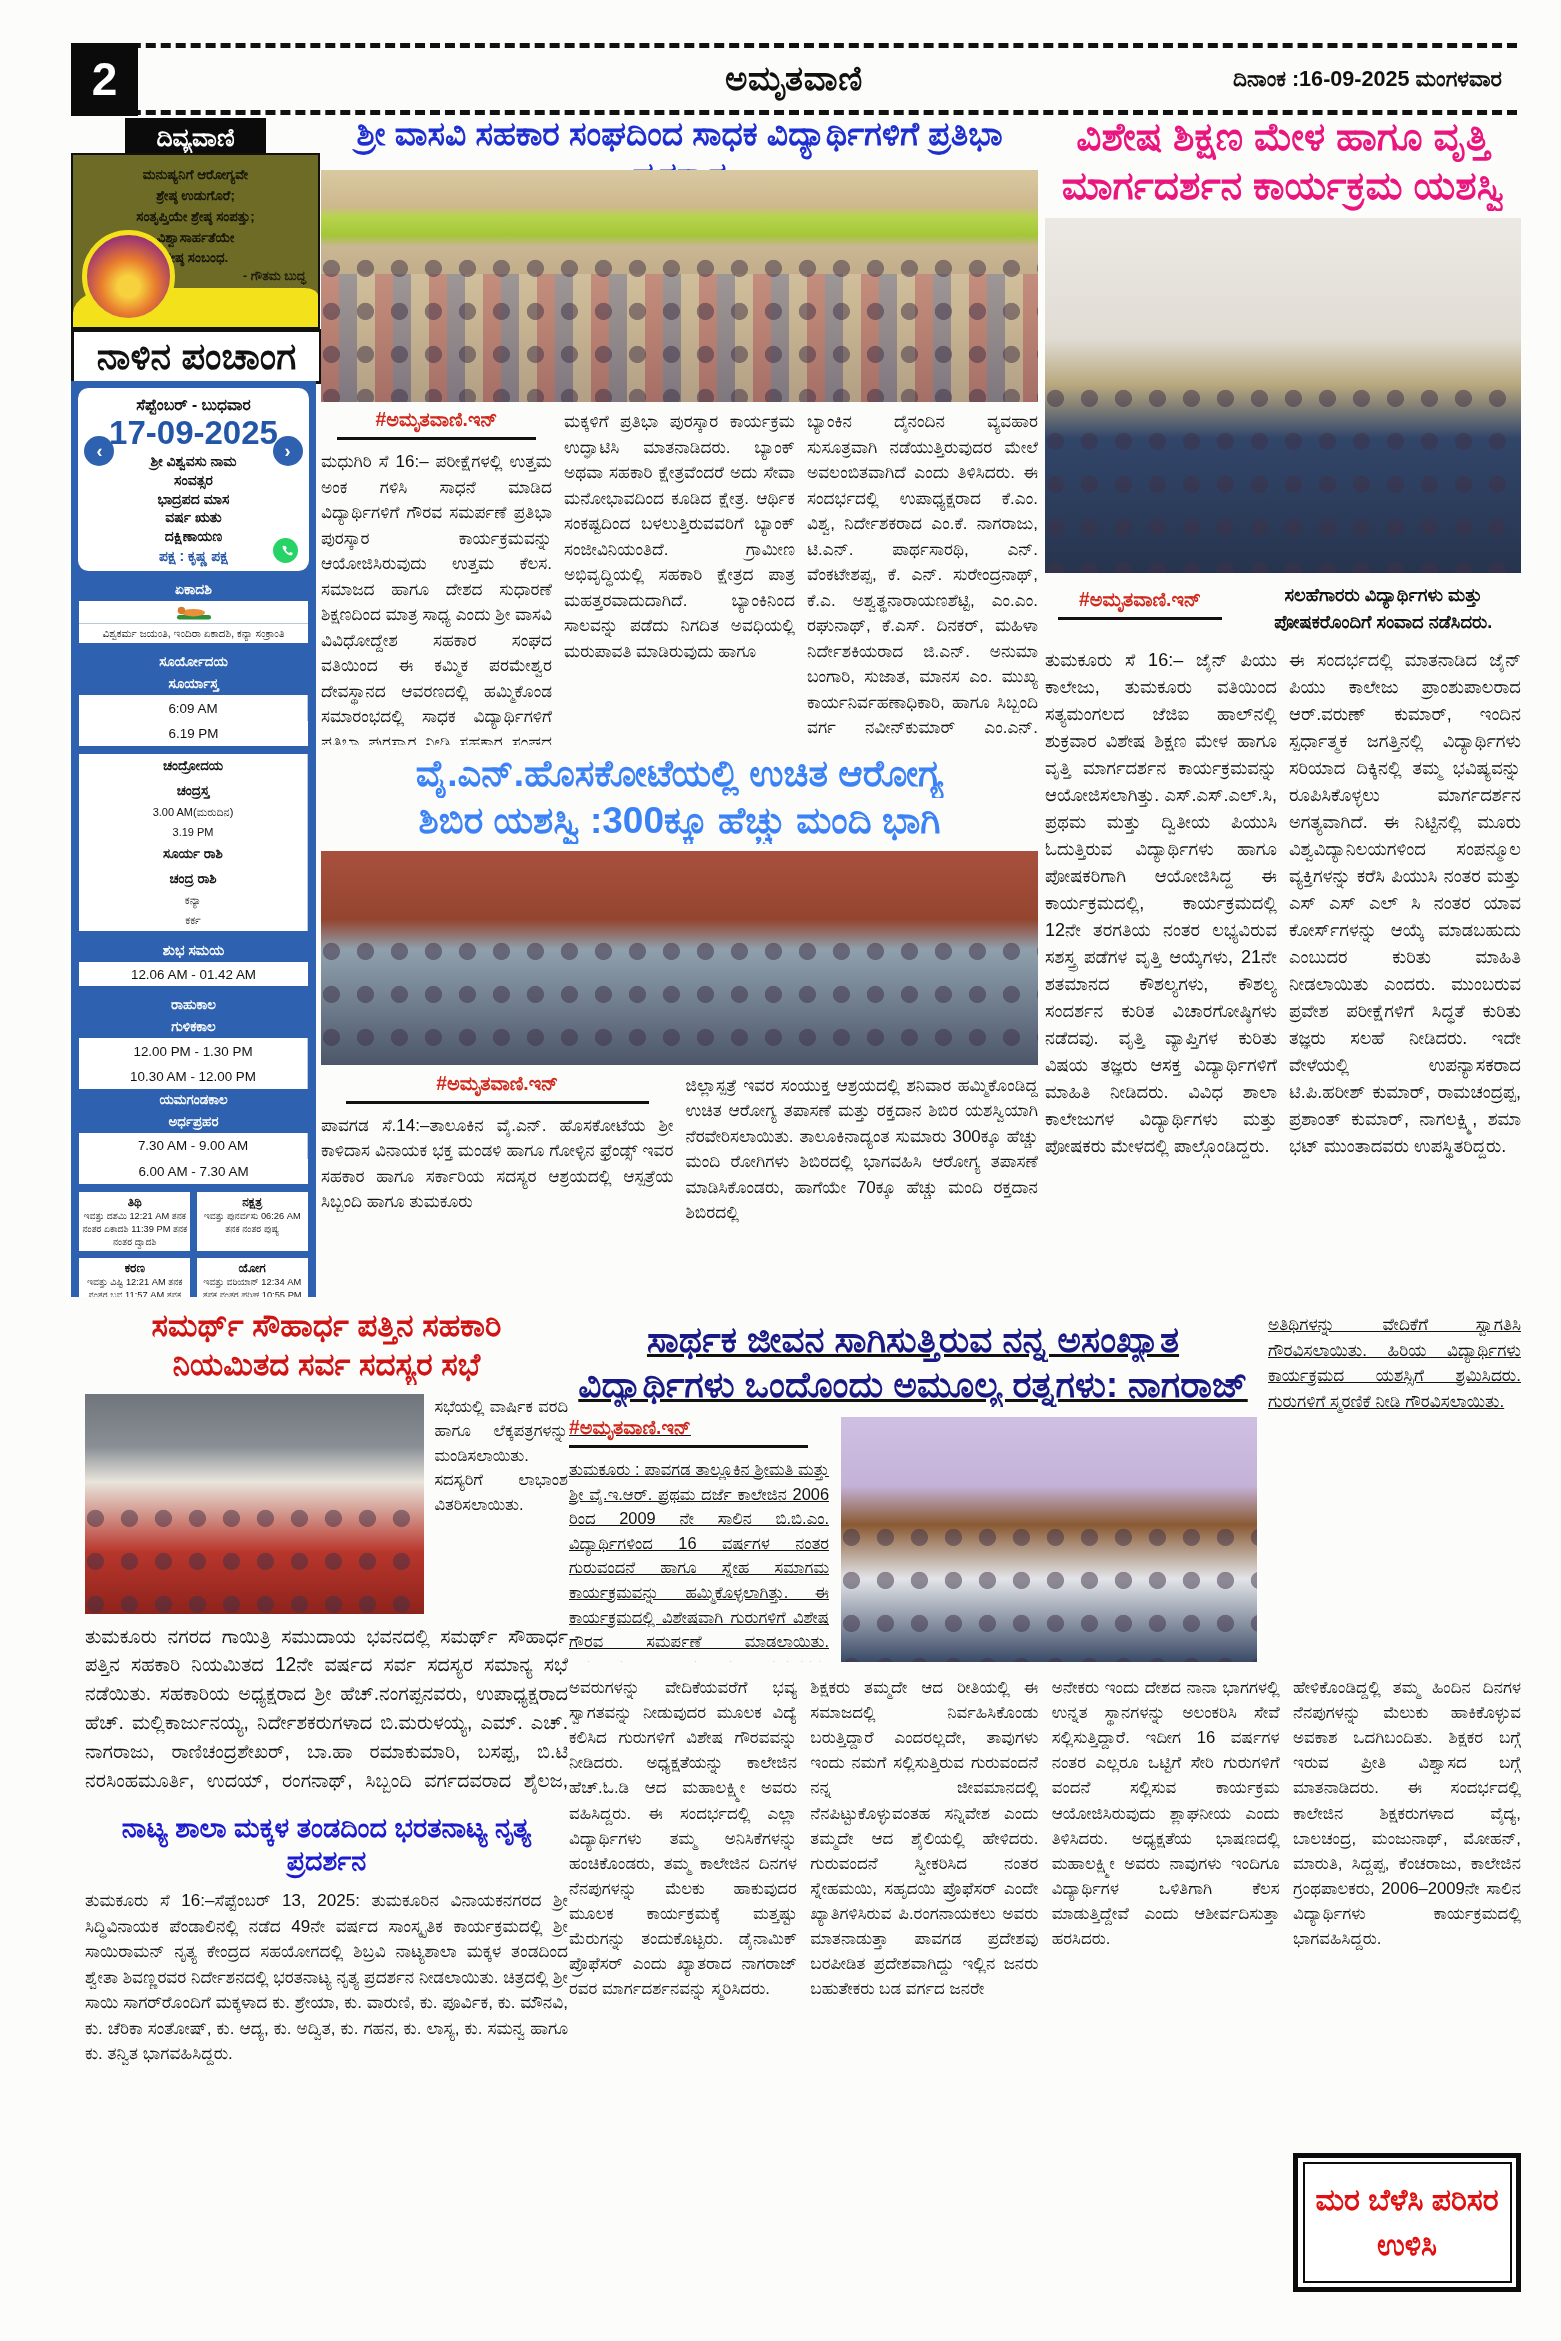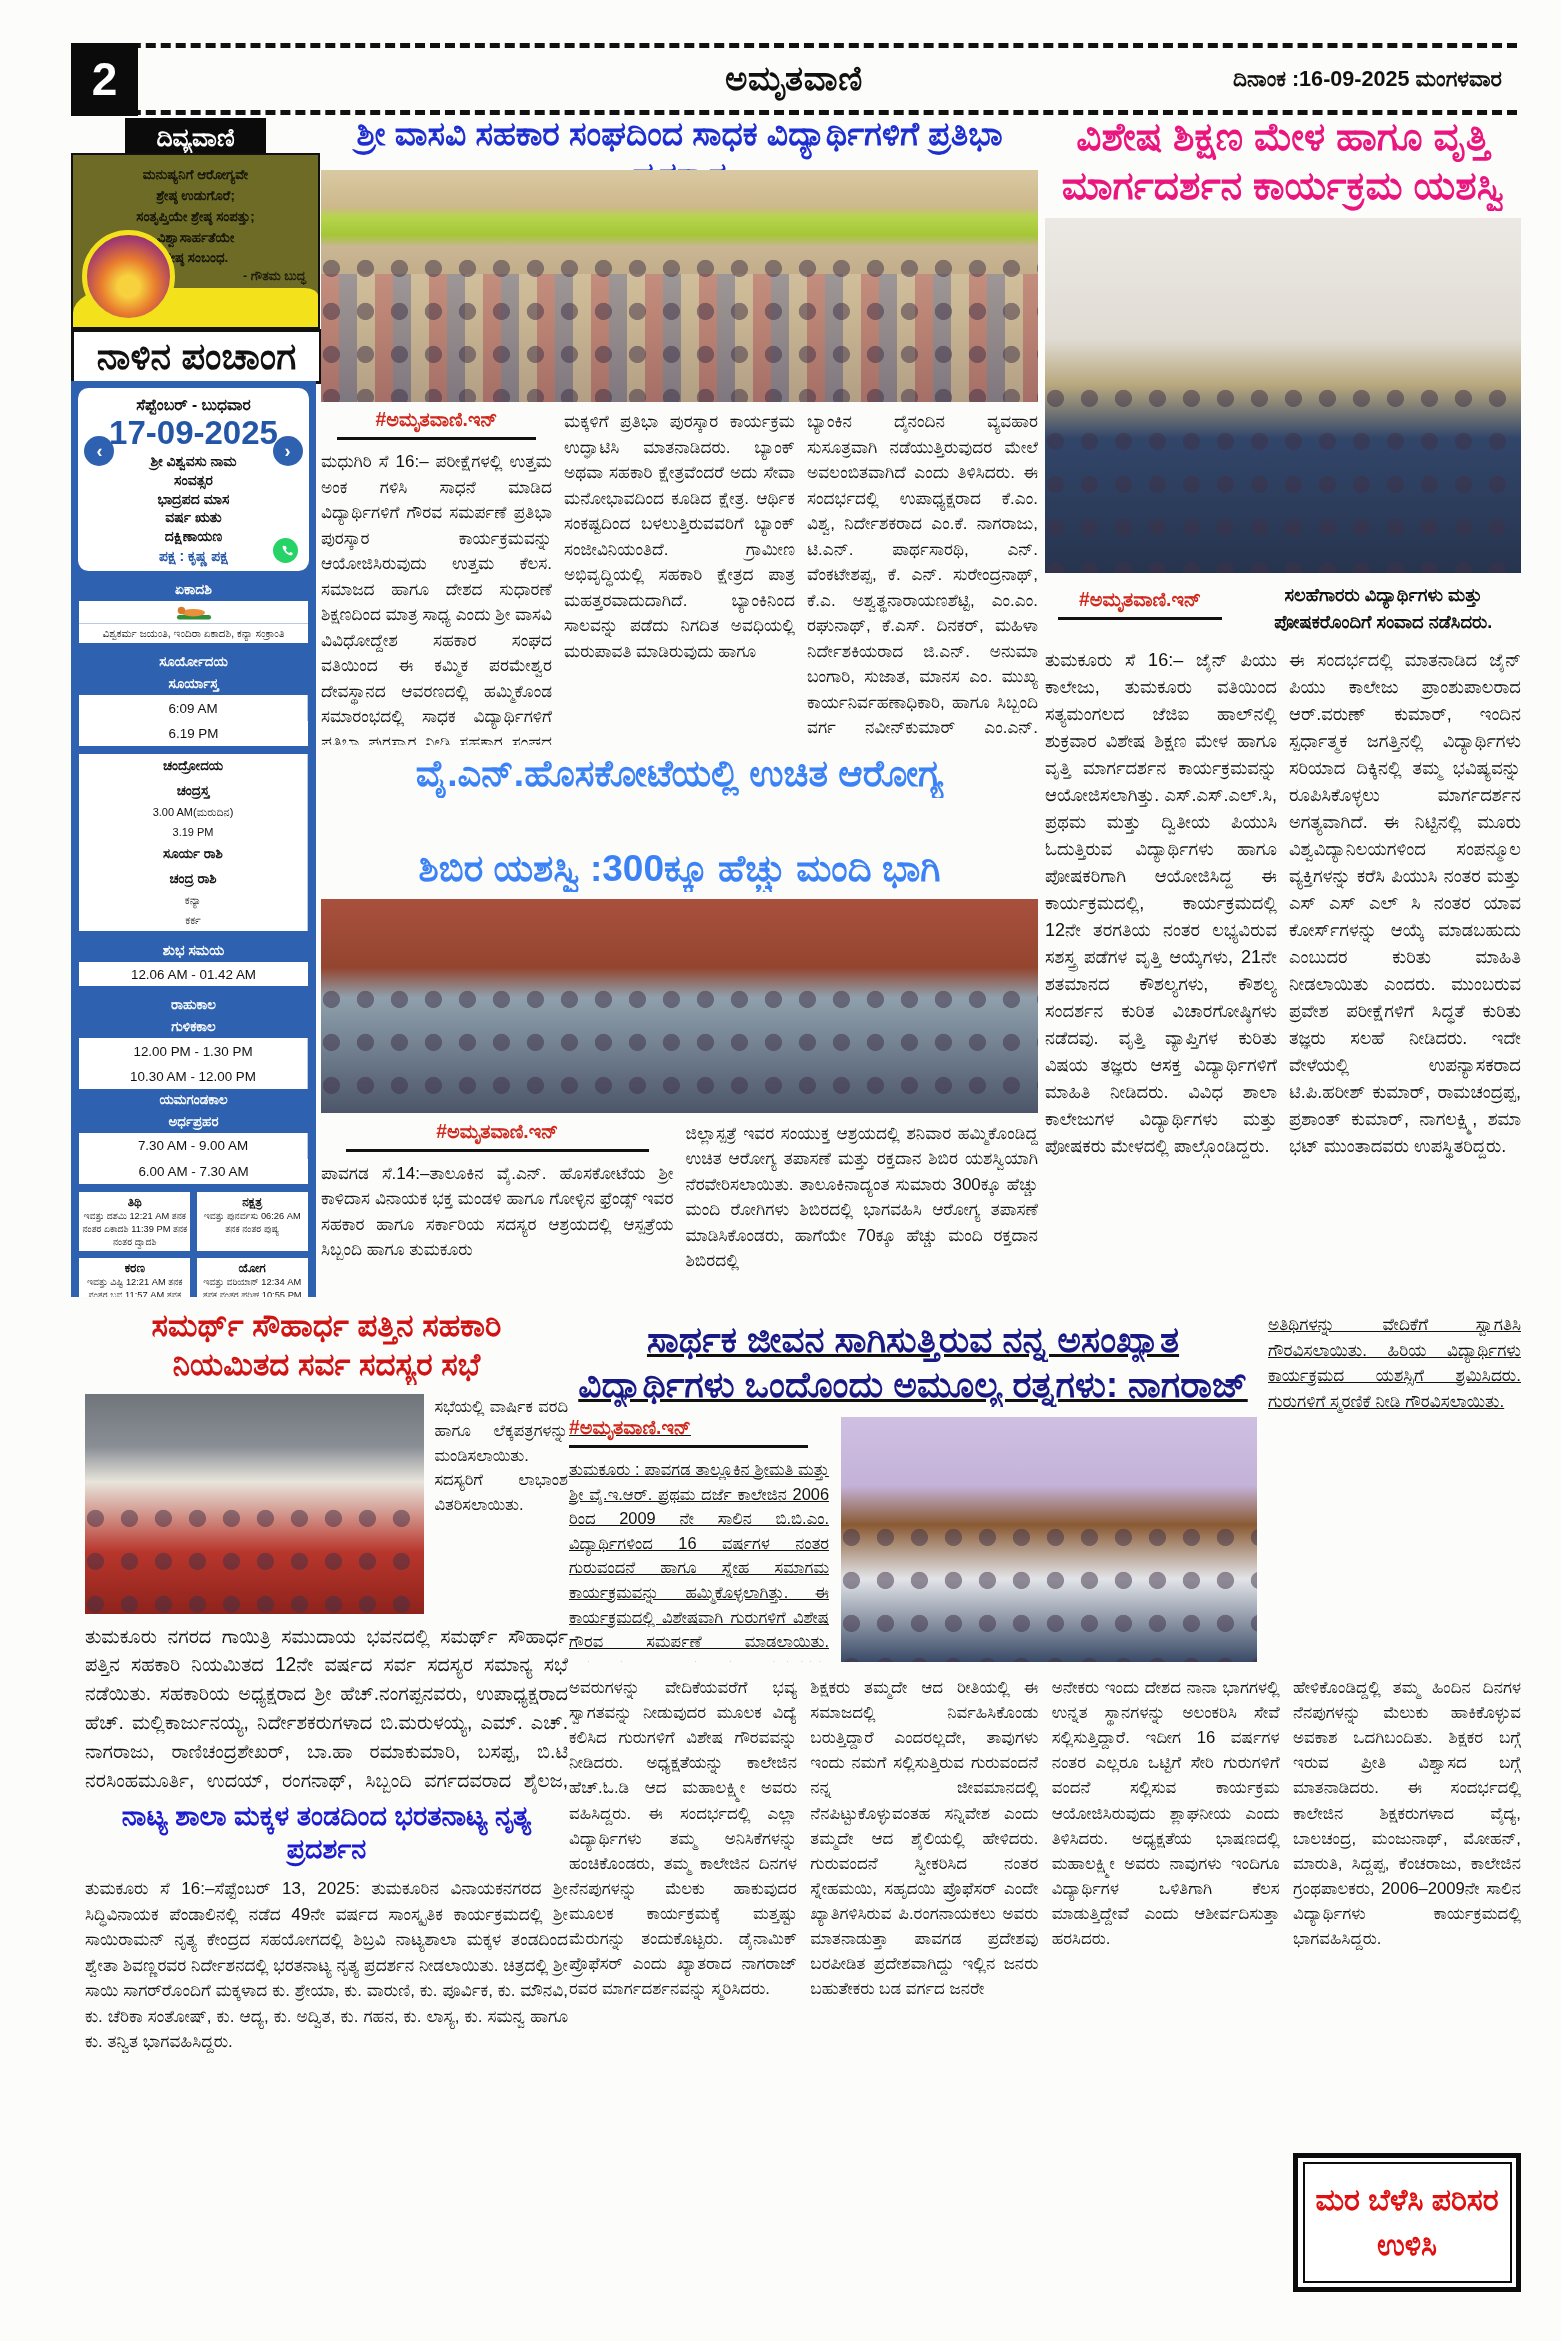--- a/index.html
+++ b/index.html
@@ -229,21 +229,21 @@
       <div style="flex:1;overflow:hidden;">
         <div class="tagline">#ಅಮೃತವಾಣಿ.ಇನ್</div>
         <div class="tagrule"></div>
         <div class="col">ಮಧುಗಿರಿ ಸೆ 16:– ಪರೀಕ್ಷೆಗಳಲ್ಲಿ ಉತ್ತಮ ಅಂಕ ಗಳಿಸಿ ಸಾಧನೆ ಮಾಡಿದ ವಿದ್ಯಾರ್ಥಿಗಳಿಗೆ ಗೌರವ ಸಮರ್ಪಣೆ ಪ್ರತಿಭಾ ಪುರಸ್ಕಾರ ಕಾರ್ಯಕ್ರಮವನ್ನು ಆಯೋಜಿಸಿರುವುದು ಉತ್ತಮ ಕೆಲಸ. ಸಮಾಜದ ಹಾಗೂ ದೇಶದ ಸುಧಾರಣೆ ಶಿಕ್ಷಣದಿಂದ ಮಾತ್ರ ಸಾಧ್ಯ ಎಂದು ಶ್ರೀ ವಾಸವಿ ವಿವಿಧೋದ್ದೇಶ ಸಹಕಾರ ಸಂಘದ ವತಿಯಿಂದ ಈ ಕಮ್ಮಿಕ ಪರಮೇಶ್ವರ ದೇವಸ್ಥಾನದ ಆವರಣದಲ್ಲಿ ಹಮ್ಮಿಕೊಂಡ ಸಮಾರಂಭದಲ್ಲಿ ಸಾಧಕ ವಿದ್ಯಾರ್ಥಿಗಳಿಗೆ ಪ್ರತಿಭಾ ಪುರಸ್ಕಾರ ನೀಡಿ ಸಹಕಾರ ಸಂಘದ ಅಧ್ಯಕ್ಷರು ಹೇಳಿದರು. ಸಭೆಯು ಸಹಕಾರ ಸಂಘ ನಿಯಮಿತ ಸಭಾಂಗಣದಲ್ಲಿ ನಡೆಯಿತು.</div>
       </div>
       <div class="col" style="flex:1;">ಮಕ್ಕಳಿಗೆ ಪ್ರತಿಭಾ ಪುರಸ್ಕಾರ ಕಾರ್ಯಕ್ರಮ ಉದ್ಘಾಟಿಸಿ ಮಾತನಾಡಿದರು. ಬ್ಯಾಂಕ್ ಅಥವಾ ಸಹಕಾರಿ ಕ್ಷೇತ್ರವೆಂದರೆ ಅದು ಸೇವಾ ಮನೋಭಾವದಿಂದ ಕೂಡಿದ ಕ್ಷೇತ್ರ. ಆರ್ಥಿಕ ಸಂಕಷ್ಟದಿಂದ ಬಳಲುತ್ತಿರುವವರಿಗೆ ಬ್ಯಾಂಕ್ ಸಂಜೀವಿನಿಯಂತಿದೆ. ಗ್ರಾಮೀಣ ಅಭಿವೃದ್ಧಿಯಲ್ಲಿ ಸಹಕಾರಿ ಕ್ಷೇತ್ರದ ಪಾತ್ರ ಮಹತ್ತರವಾದುದಾಗಿದೆ. ಬ್ಯಾಂಕಿನಿಂದ ಸಾಲವನ್ನು ಪಡೆದು ನಿಗದಿತ ಅವಧಿಯಲ್ಲಿ ಮರುಪಾವತಿ ಮಾಡಿರುವುದು ಹಾಗೂ</div>
       <div class="col" style="flex:1;">ಬ್ಯಾಂಕಿನ ದೈನಂದಿನ ವ್ಯವಹಾರ ಸುಸೂತ್ರವಾಗಿ ನಡೆಯುತ್ತಿರುವುದರ ಮೇಲೆ ಅವಲಂಬಿತವಾಗಿದೆ ಎಂದು ತಿಳಿಸಿದರು. ಈ ಸಂದರ್ಭದಲ್ಲಿ ಉಪಾಧ್ಯಕ್ಷರಾದ ಕೆ.ಎಂ. ವಿಶ್ವ, ನಿರ್ದೇಶಕರಾದ ಎಂ.ಕೆ. ನಾಗರಾಜು, ಟಿ.ಎನ್. ಪಾರ್ಥಸಾರಥಿ, ಎನ್. ವೆಂಕಟೇಶಪ್ಪ, ಕೆ. ಎನ್. ಸುರೇಂದ್ರನಾಥ್, ಕೆ.ಎ. ಅಶ್ವತ್ಥನಾರಾಯಣಶೆಟ್ಟಿ, ಎಂ.ಎಂ. ರಘುನಾಥ್, ಕೆ.ಎಸ್. ದಿನಕರ್, ಮಹಿಳಾ ನಿರ್ದೇಶಕಿಯರಾದ ಜಿ.ಎನ್. ಅನುಮಾ ಬಂಗಾರಿ, ಸುಜಾತ, ಮಾನಸ ಎಂ. ಮುಖ್ಯ ಕಾರ್ಯನಿರ್ವಹಣಾಧಿಕಾರಿ, ಹಾಗೂ ಸಿಬ್ಬಂದಿ ವರ್ಗ ನವೀನ್‌ಕುಮಾರ್ ಎಂ.ಎನ್. ವಿಜಯಲಕ್ಷ್ಮೀ ಸಿ.ಎನ್. ಸದಾಶಿವಯ್ಯ ವಿ, ಲಕ್ಷ್ಮವ್</div>
     </div>
 
     <div class="hl h-green" style="font-size:37px;margin-top:6px;">ವೈ.ಎನ್.ಹೊಸಕೋಟೆಯಲ್ಲಿ ಉಚಿತ ಆರೋಗ್ಯ</div>
-    <div class="hl h-green" style="font-size:37px;margin-top:48px;">ಶಿಬಿರ ಯಶಸ್ವಿ :300ಕ್ಕೂ ಹೆಚ್ಚು ಮಂದಿ ಭಾಗಿ</div>
+    <div class="hl h-green" style="font-size:37px;">ಶಿಬಿರ ಯಶಸ್ವಿ :300ಕ್ಕೂ ಹೆಚ್ಚು ಮಂದಿ ಭಾಗಿ</div>
     <div class="photo ph-health" style="height:214px;margin-top:7.4px;">
       <div class="crowd" style="height:58%;"></div>
     </div>
     <div style="display:flex;gap:12px;height:198px;margin-top:7.4px;">
       <div style="flex:1;overflow:hidden;">
         <div class="tagline">#ಅಮೃತವಾಣಿ.ಇನ್</div>
         <div class="tagrule"></div>
         <div class="col">ಪಾವಗಡ ಸೆ.14:–ತಾಲೂಕಿನ ವೈ.ಎನ್. ಹೊಸಕೋಟೆಯ ಶ್ರೀ ಕಾಳಿದಾಸ ವಿನಾಯಕ ಭಕ್ತ ಮಂಡಳಿ ಹಾಗೂ ಗೋಳ್ಳಿನ ಫ್ರೆಂಡ್ಸ್ ಇವರ ಸಹಕಾರ ಹಾಗೂ ಸರ್ಕಾರಿಯ ಸದಸ್ಯರ ಆಶ್ರಯದಲ್ಲಿ ಆಸ್ಪತ್ರೆಯ ಸಿಬ್ಬಂದಿ ಹಾಗೂ ತುಮಕೂರು</div>
       </div>
       <div class="col" style="flex:1;">ಜಿಲ್ಲಾಸ್ಪತ್ರೆ ಇವರ ಸಂಯುಕ್ತ ಆಶ್ರಯದಲ್ಲಿ ಶನಿವಾರ ಹಮ್ಮಿಕೊಂಡಿದ್ದ ಉಚಿತ ಆರೋಗ್ಯ ತಪಾಸಣೆ ಮತ್ತು ರಕ್ತದಾನ ಶಿಬಿರ ಯಶಸ್ವಿಯಾಗಿ ನೆರವೇರಿಸಲಾಯಿತು. ತಾಲೂಕಿನಾದ್ಯಂತ ಸುಮಾರು 300ಕ್ಕೂ ಹೆಚ್ಚು ಮಂದಿ ರೋಗಿಗಳು ಶಿಬಿರದಲ್ಲಿ ಭಾಗವಹಿಸಿ ಆರೋಗ್ಯ ತಪಾಸಣೆ ಮಾಡಿಸಿಕೊಂಡರು, ಹಾಗೆಯೇ 70ಕ್ಕೂ ಹೆಚ್ಚು ಮಂದಿ ರಕ್ತದಾನ ಶಿಬಿರದಲ್ಲಿ</div>
@@ -272,21 +272,21 @@
   <div class="abs clip" style="left:85px;top:1307px;width:483px;height:1032px;">
     <div class="hl h-red" style="font-size:31px;">ಸಮರ್ಥ್ ಸೌಹಾರ್ಧ ಪತ್ತಿನ ಸಹಕಾರಿ</div>
     <div class="hl h-red" style="font-size:31px;">ನಿಯಮಿತದ ಸರ್ವ ಸದಸ್ಯರ ಸಭೆ</div>
     <div style="display:flex;gap:10.4px;height:220px;margin-top:9px;">
       <div class="photo ph-samartha" style="width:339px;">
         <div class="crowd" style="height:48%;"></div>
       </div>
       <div class="col" style="flex:1;font-size:16.4px;">ಸಭೆಯಲ್ಲಿ ವಾರ್ಷಿಕ ವರದಿ ಹಾಗೂ ಲೆಕ್ಕಪತ್ರಗಳನ್ನು ಮಂಡಿಸಲಾಯಿತು. ಸದಸ್ಯರಿಗೆ ಲಾಭಾಂಶ ವಿತರಿಸಲಾಯಿತು.</div>
     </div>
     <div class="caption" style="height:177px;margin-top:9px;font-size:19.3px;">ತುಮಕೂರು ನಗರದ ಗಾಯಿತ್ರಿ ಸಮುದಾಯ ಭವನದಲ್ಲಿ ಸಮರ್ಥ್ ಸೌಹಾರ್ಧ ಪತ್ತಿನ ಸಹಕಾರಿ ನಿಯಮಿತದ 12ನೇ ವರ್ಷದ ಸರ್ವ ಸದಸ್ಯರ ಸಮಾನ್ಯ ಸಭೆ ನಡೆಯಿತು. ಸಹಕಾರಿಯ ಅಧ್ಯಕ್ಷರಾದ ಶ್ರೀ ಹೆಚ್.ನಂಗಪ್ಪನವರು, ಉಪಾಧ್ಯಕ್ಷರಾದ ಹೆಚ್. ಮಲ್ಲಿಕಾರ್ಜುನಯ್ಯ, ನಿರ್ದೇಶಕರುಗಳಾದ ಬಿ.ಮರುಳಯ್ಯ, ಎಮ್. ಎಚ್. ನಾಗರಾಜು, ರಾಣಿಚಂದ್ರಶೇಖರ್, ಬಾ.ಹಾ ರಮಾಕುಮಾರಿ, ಬಸಪ್ಪ, ಬಿ.ಟಿ ನರಸಿಂಹಮೂರ್ತಿ, ಉದಯ್, ರಂಗನಾಥ್, ಸಿಬ್ಬಂದಿ ವರ್ಗದವರಾದ ಶೈಲಜ, ನಾಗರಾಜು, ಬಾಬು, ಹಾಗೂ ಇತರರು ಉಪಸ್ಥಿತರಿದ್ದರು.</div>
-    <div class="hl h-blue2" style="font-size:27px;margin-top:0;">ನಾಟ್ಯ ಶಾಲಾ ಮಕ್ಕಳ ತಂಡದಿಂದ ಭರತನಾಟ್ಯ ನೃತ್ಯ ಪ್ರದರ್ಶನ</div>
+    <div class="hl h-blue2" style="font-size:27px;margin-top:12px;">ನಾಟ್ಯ ಶಾಲಾ ಮಕ್ಕಳ ತಂಡದಿಂದ ಭರತನಾಟ್ಯ ನೃತ್ಯ ಪ್ರದರ್ಶನ</div>
     <div class="caption" style="margin-top:9px;height:186px;font-size:17px;">ತುಮಕೂರು ಸೆ 16:–ಸೆಪ್ಟೆಂಬರ್ 13, 2025: ತುಮಕೂರಿನ ವಿನಾಯಕನಗರದ ಶ್ರೀ ಸಿದ್ಧಿವಿನಾಯಕ ಪೆಂಡಾಲಿನಲ್ಲಿ ನಡೆದ 49ನೇ ವರ್ಷದ ಸಾಂಸ್ಕೃತಿಕ ಕಾರ್ಯಕ್ರಮದಲ್ಲಿ ಶ್ರೀ ಸಾಯಿರಾಮನ್ ನೃತ್ಯ ಕೇಂದ್ರದ ಸಹಯೋಗದಲ್ಲಿ ಶಿಬ್ರವಿ ನಾಟ್ಯಶಾಲಾ ಮಕ್ಕಳ ತಂಡದಿಂದ ಶ್ವೇತಾ ಶಿವಣ್ಣರವರ ನಿರ್ದೇಶನದಲ್ಲಿ ಭರತನಾಟ್ಯ ನೃತ್ಯ ಪ್ರದರ್ಶನ ನೀಡಲಾಯಿತು. ಚಿತ್ರದಲ್ಲಿ ಶ್ರೀ ಸಾಯಿ ಸಾಗರ್‌ರೊಂದಿಗೆ ಮಕ್ಕಳಾದ ಕು. ಶ್ರೇಯಾ, ಕು. ವಾರುಣಿ, ಕು. ಪೂರ್ವಿಕ, ಕು. ಮೌನವಿ, ಕು. ಚೆರಿಕಾ ಸಂತೋಷ್, ಕು. ಆದ್ಯ, ಕು. ಅದ್ವಿತ, ಕು. ಗಹನ, ಕು. ಲಾಸ್ಯ, ಕು. ಸಮನ್ವ ಹಾಗೂ ಕು. ತನ್ವಿತ ಭಾಗವಹಿಸಿದ್ದರು.</div>
   </div>
 
   <div class="abs clip" style="left:569px;top:1312px;width:952px;height:1026px;">
     <div style="display:flex;gap:11px;text-decoration:underline;">
       <div style="width:688px;">
         <div class="hl h-navy" style="font-size:36px;margin-top:4.5px;">ಸಾರ್ಥಕ ಜೀವನ ಸಾಗಿಸುತ್ತಿರುವ ನನ್ನ ಅಸಂಖ್ಯಾತ</div>
         <div class="hl h-navy" style="font-size:36px;">ವಿದ್ಯಾರ್ಥಿಗಳು ಒಂದೊಂದು ಅಮೂಲ್ಯ ರತ್ನಗಳು: ನಾಗರಾಜ್</div>
         <div style="display:flex;gap:12px;height:245px;margin-top:10.4px;">
           <div style="width:260px;overflow:hidden;">

